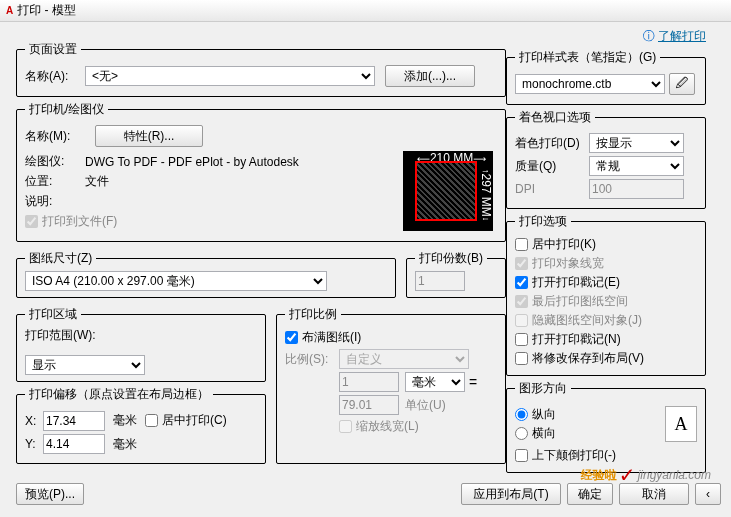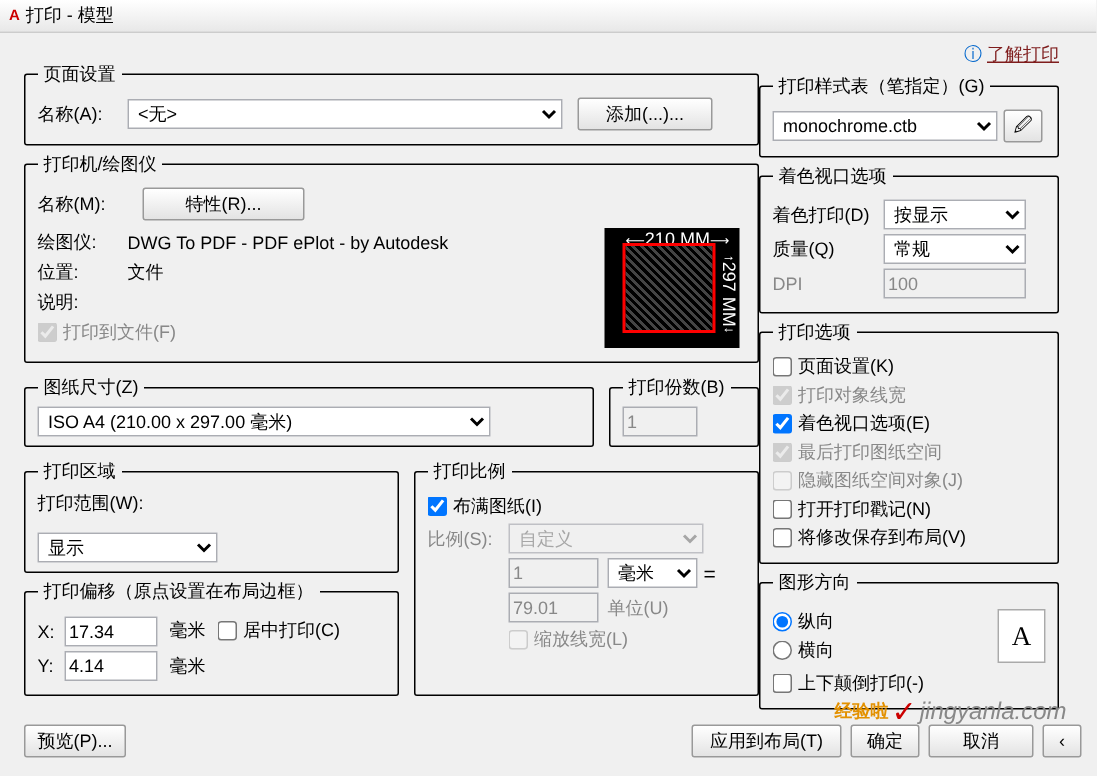--- a/index.html
+++ b/index.html
@@ -1,21 +1,21 @@
 <!DOCTYPE html>
 <html><head>
 <meta charset="utf-8">
 <style>
 * { box-sizing: border-box; font-family: "Microsoft YaHei", SimSun, sans-serif; font-size: 12px; }
 body { margin: 0; background: #f0f0f0; width: 731px; height: 517px; }
 .titlebar { height: 22px; background: linear-gradient(#fff,#e8e8e8); border-bottom: 1px solid #ccc; padding: 2px 6px; display: flex; align-items: center; }
 .titlebar .logo { color: #c00; font-weight: bold; font-size: 10px; margin-right: 4px; }
 .dialog-body { padding: 6px 10px 4px 16px; }
 .toprow { display: flex; align-items: center; }
-.link { color: #7f1d1d; text-decoration: underline; cursor: pointer; }
+.link { color: #0369a1; text-decoration: underline; cursor: pointer; }
 .row { display: flex; align-items: center; margin: 3px 0; }
 .lbl { white-space: nowrap; }
 fieldset { border: 1px solid #000000; border-radius: 2px; padding: 4px 8px 6px 8px; margin: 4px 0; }
 fieldset legend { padding: 0 4px; }
 select, input[type=text] { border: 1px solid #abadb3; background: #fff; height: 20px; padding: 1px 2px; }
 select:disabled, input:disabled { background: #f0f0f0; color: #888; }
 .btn { border: 1px solid #999; background: linear-gradient(#fff,#e3e3e3); height: 22px; padding: 1px 8px; border-radius: 2px; cursor: pointer; }
 .iconbtn { width: 26px; height: 22px; padding:0; display:inline-flex; align-items:center; justify-content:center; }
 .cols { display: flex; gap: 10px; }
 .leftcol { width: 490px; }
@@ -23,21 +23,21 @@
 .preview { width: 90px; height: 80px; background:#000; position:relative; margin-left:8px; }
 .preview .page { position:absolute; left:12px; top:10px; width:62px; height:60px; border:2px solid #f00; background:repeating-linear-gradient(45deg,#000,#000 2px,#444 2px,#444 4px); }
 .preview .dim-top { position:absolute; top:0; left:14px; color:#fff; font-size:9px; }
 .preview .dim-right { position:absolute; right:0; top:18px; color:#fff; font-size:9px; writing-mode:vertical-rl; }
 .preview .arrow { color:#fff; font-size:9px; }
 input[type=checkbox],input[type=radio]{ margin:0 4px 0 0; vertical-align:middle;}
 label.chk { display:flex; align-items:center; margin:2px 0;}
 .disabled { color:#888; }
 .orient-icon { width:32px; height:36px; border:1px solid #aaa; background:#fff; display:flex; align-items:center; justify-content:center; font-size:18px; font-family:serif; }
 .watermark { position:absolute; right:20px; bottom:30px; font-size:14px; color:#666; pointer-events:none; display:flex; align-items:center;}
-.watermark .jyl { font-style:italic; color:#888; font-size:16px;}
+.watermark .jyl { font-style:italic; color:#888; font-size:12px;}
 .eqsign { font-size:14px; margin-left:4px;}
 </style>
 </head>
 <body>
 
 <div class="titlebar">
   <span class="logo">A</span>
   <span>打印 - 模型</span>
 </div>
 
@@ -52,21 +52,21 @@
           <button class="btn" style="margin-left:10px;width:90px">添加(...)...</button>
         </div>
       </fieldset>
 
       <fieldset>
         <legend>打印机/绘图仪</legend>
         <div class="row">
           <span class="lbl" style="width:60px">名称(M):</span>
           <button class="btn" style="margin-left:10px;width:108px">特性(R)...</button>
         </div>
-        <div class="row" style="align-items:flex-end">
+        <div class="row" style="align-items:center">
           <div style="width:370px">
             <div class="row">
                 <span class="lbl" style="width:60px">绘图仪:</span>
                 <span>DWG To PDF - PDF ePlot - by Autodesk</span>
               </div>
             <div class="row">
                 <span class="lbl" style="width:60px">位置:</span>
                 <span>文件</span>
               </div>
             <div class="row">
@@ -176,29 +176,29 @@
           </div>
         <div class="row">
             <span style="width:74px" class="disabled">DPI</span>
             <input type="text" disabled="" style="width: 95px;" value="100">
           </div>
       </fieldset>
       <fieldset>
         <legend>打印选项</legend>
         <label class="chk">
             <input type="checkbox" style="">
-            <span>页面设置(K)</span>
+            <span>居中打印(K)</span>
           </label>
         <label class="chk disabled">
             <input type="checkbox" checked="" disabled="" style="">
             <span>打印对象线宽</span>
           </label>
         <label class="chk">
             <input type="checkbox" checked="" style="">
-            <span>着色视口选项(E)</span>
+            <span>打开打印戳记(E)</span>
           </label>
         <label class="chk disabled">
             <input type="checkbox" checked="" disabled="" style="">
             <span>最后打印图纸空间</span>
           </label>
         <label class="chk disabled">
             <input type="checkbox" disabled="" style="">
             <span>隐藏图纸空间对象(J)</span>
           </label>
         <label class="chk">

